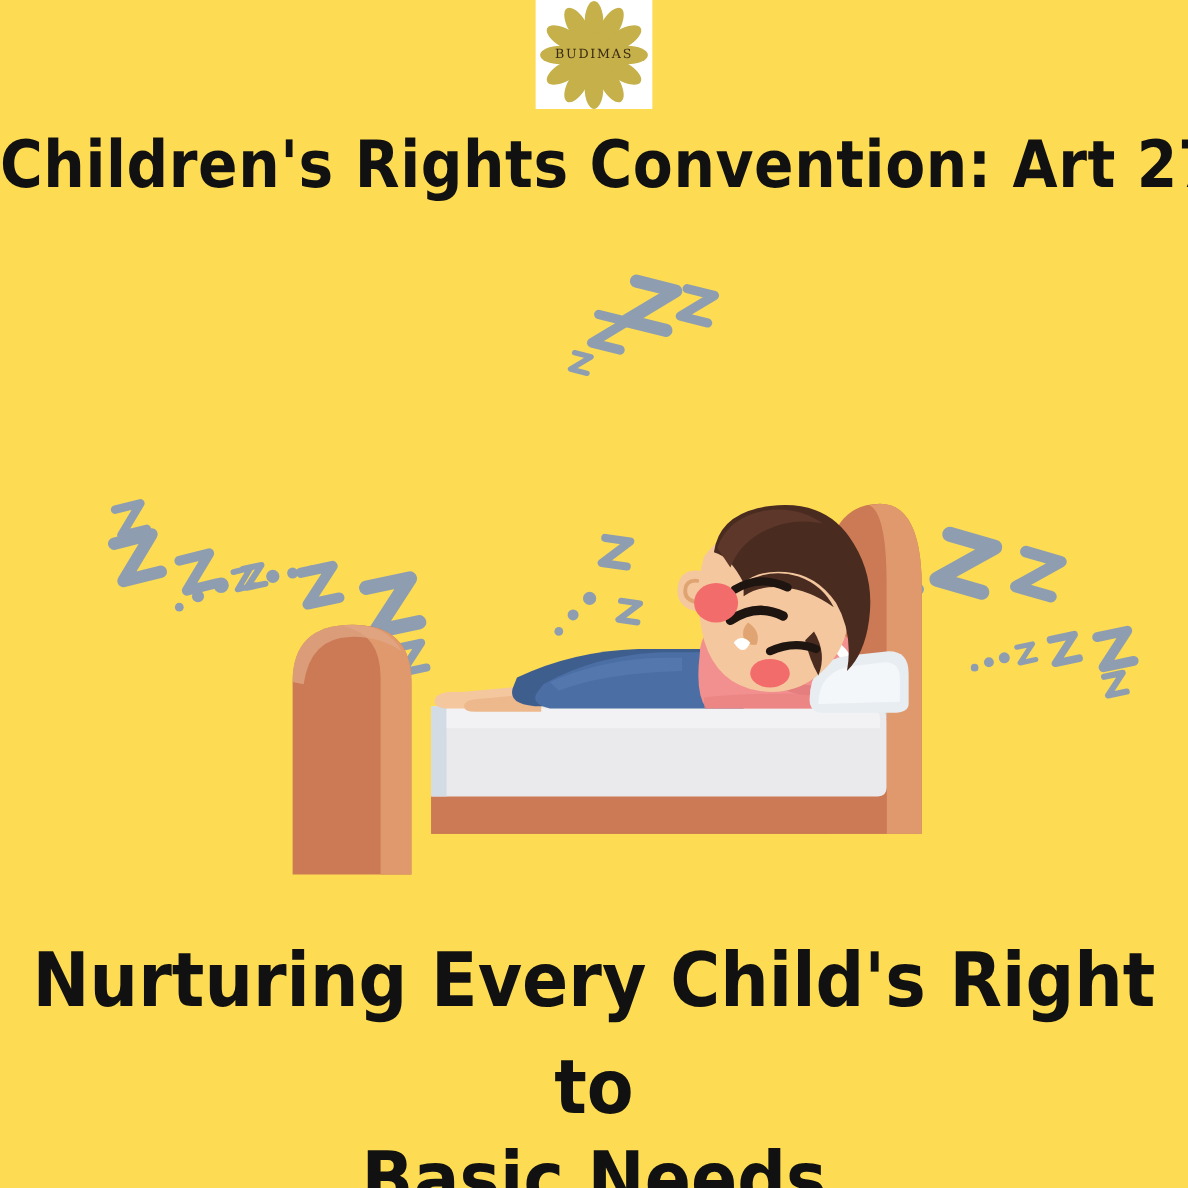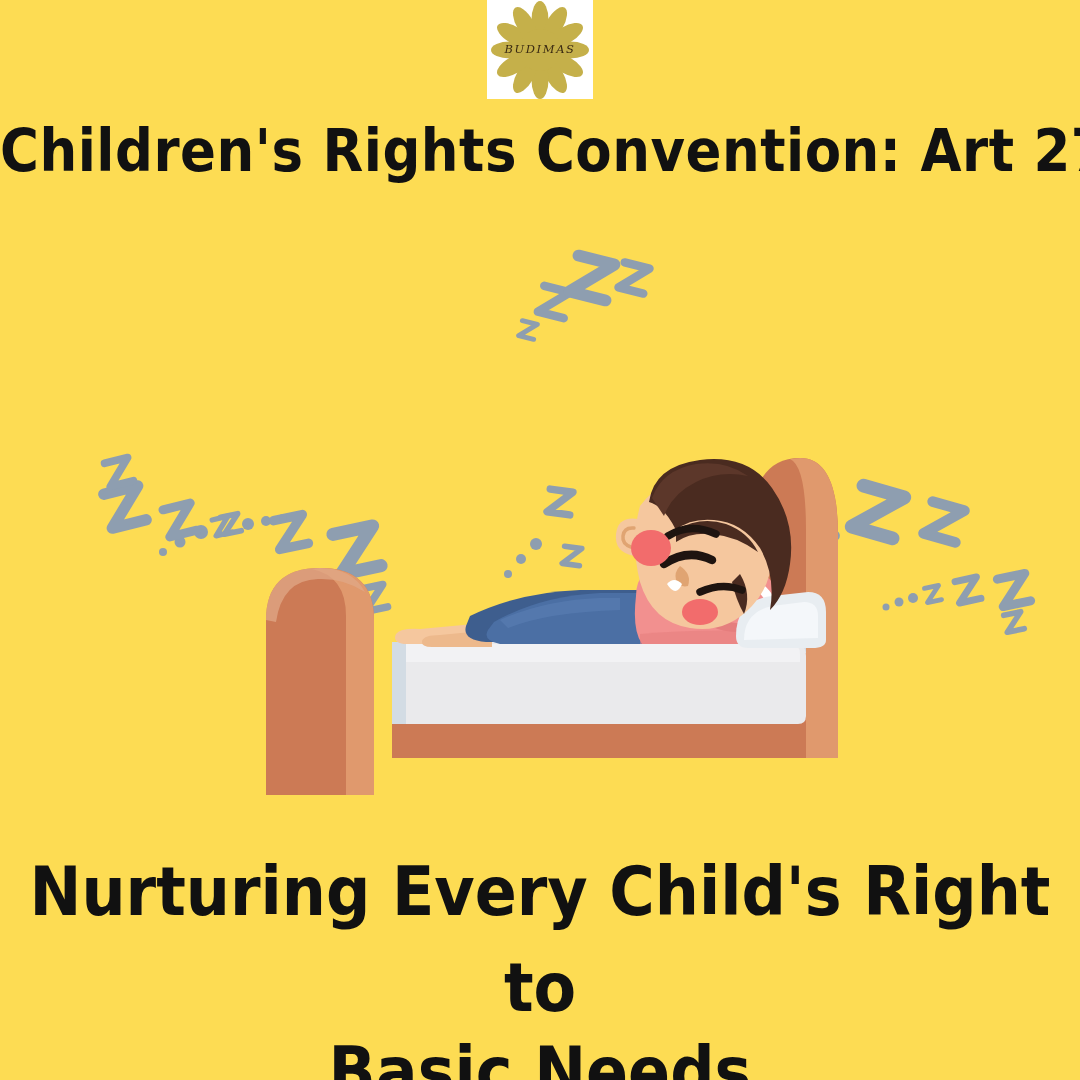--- a/index.html
+++ b/index.html
@@ -22,21 +22,20 @@
   }
 
   
   #logo-block {
     position: absolute;
     left: 487px;
     top: 0px;
     width: 106px;
     height: 99px;
     background: #FFFFFF;
-    font-style: italic;
   }
   #logo-svg {
     display: block;
     width: 106px;
     height: 99px;
   }
 
   
   .headline {
     position: absolute;

